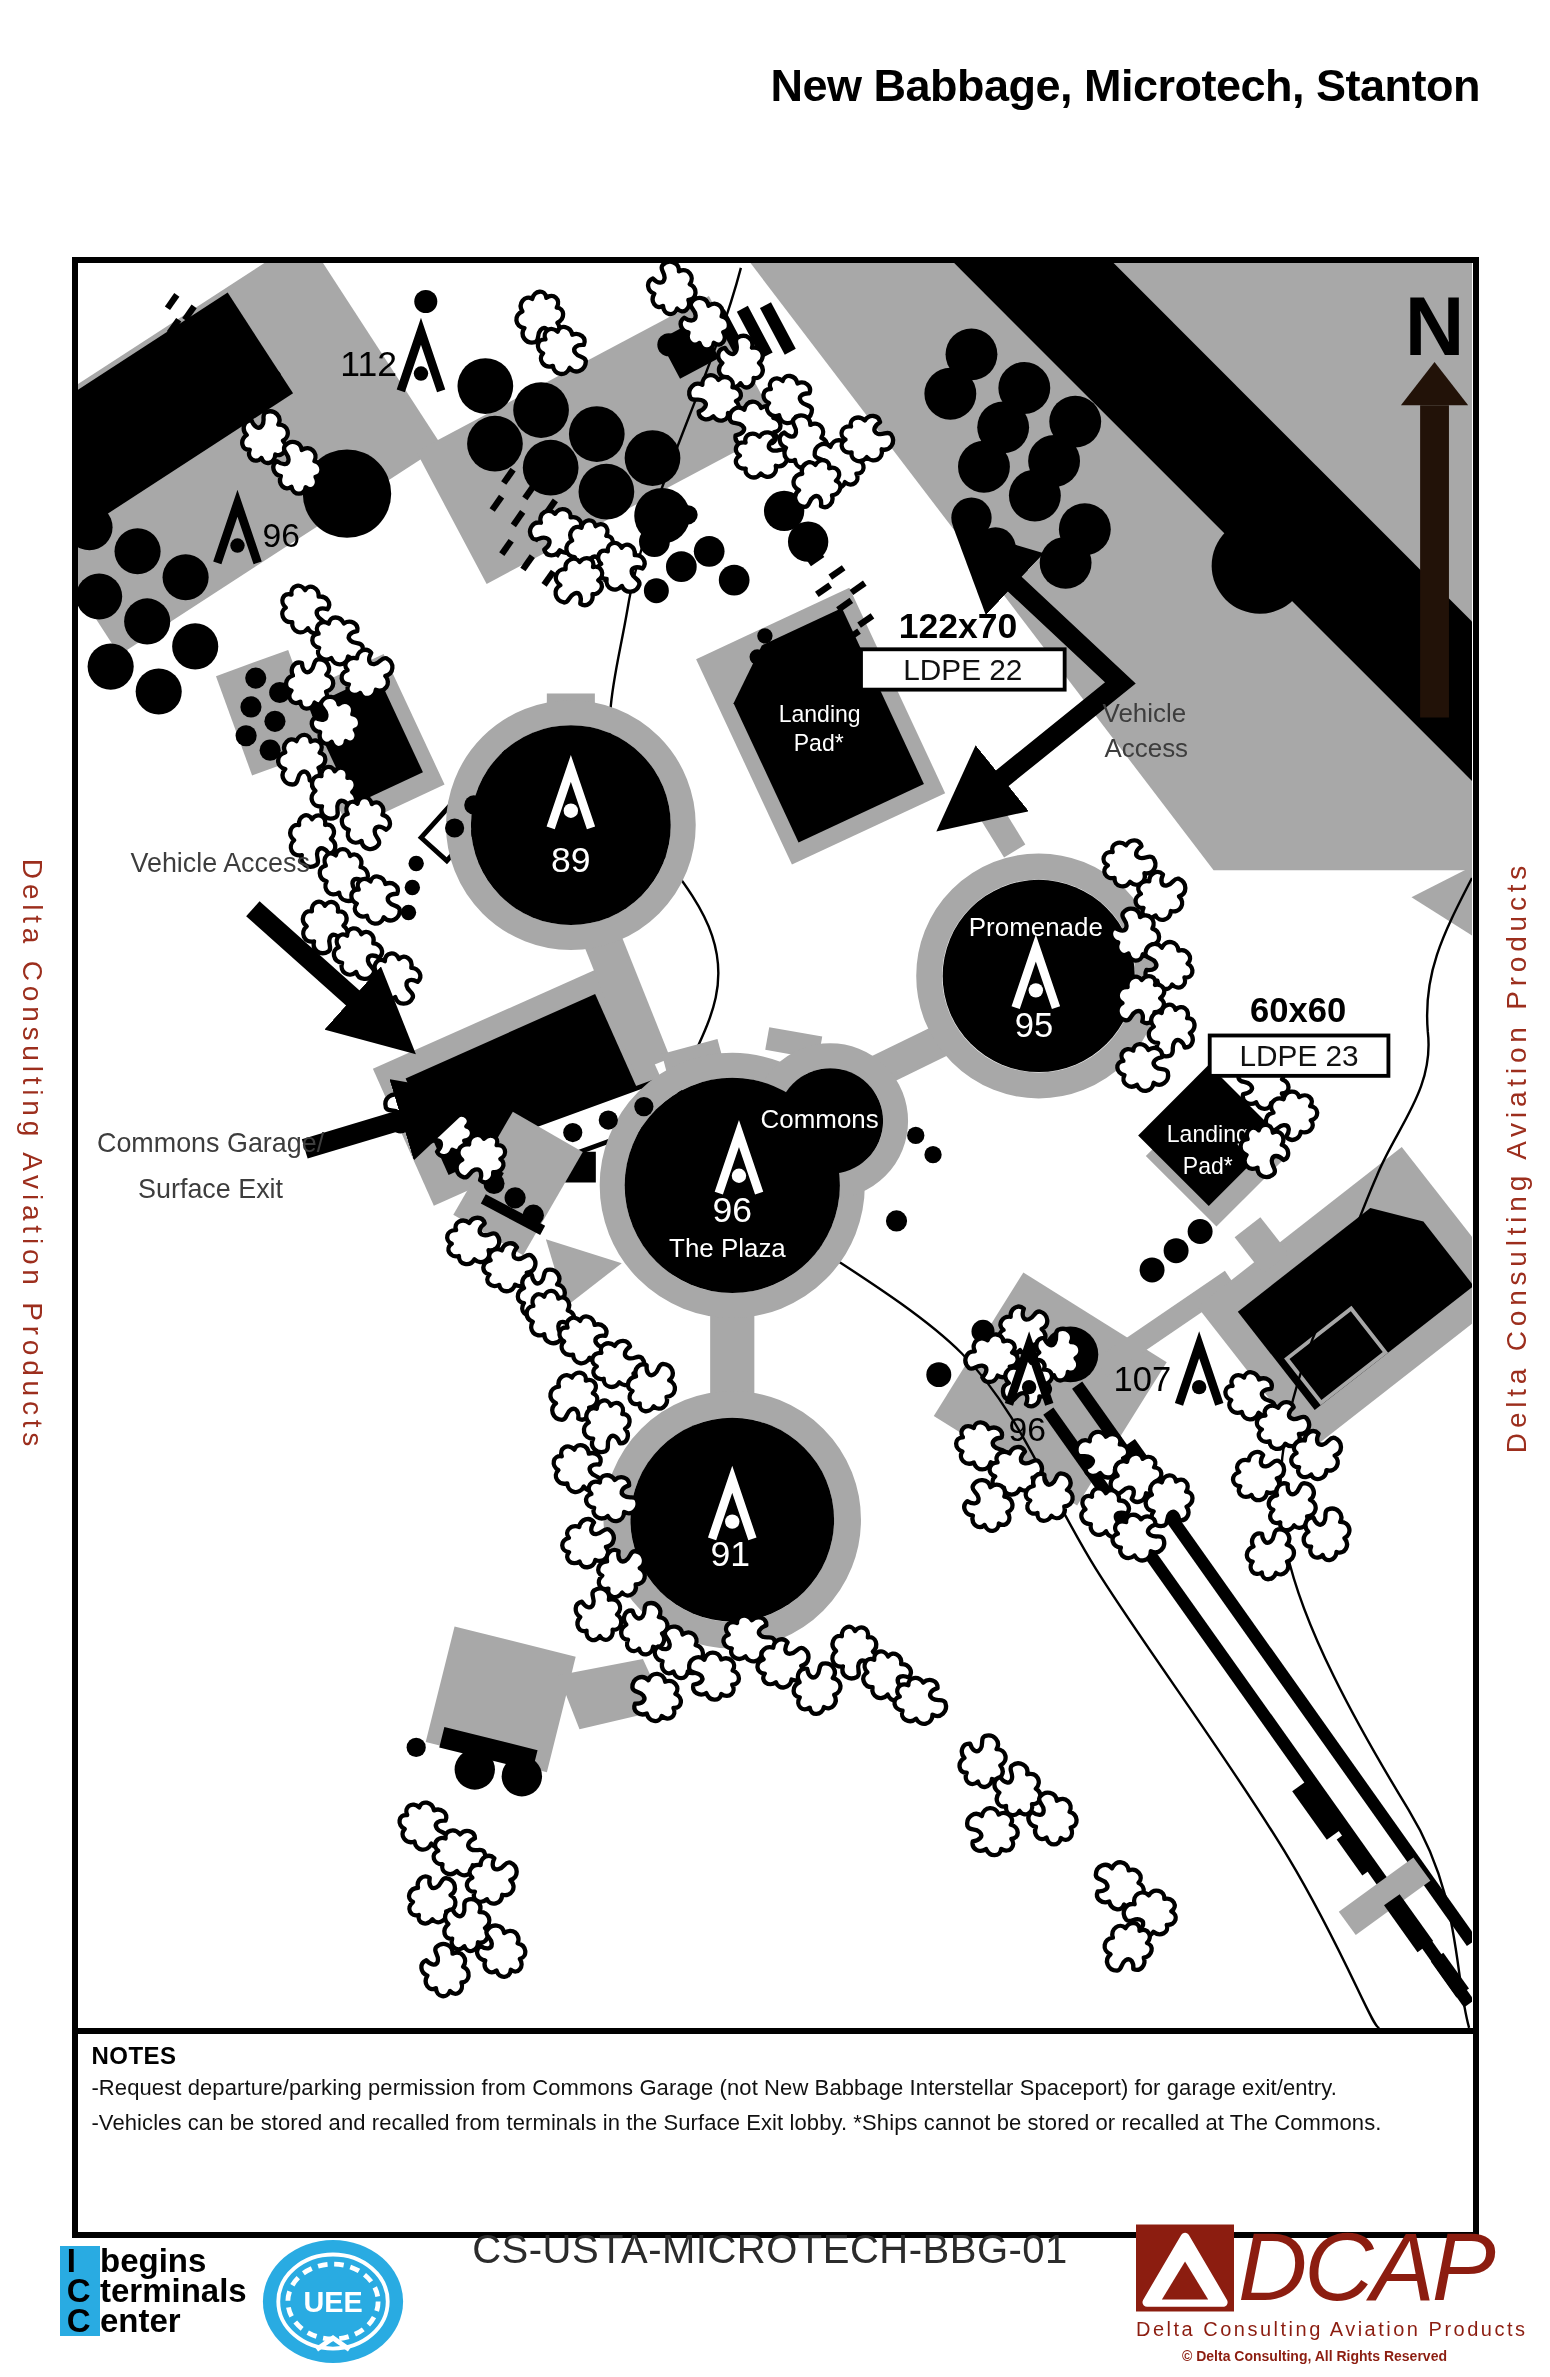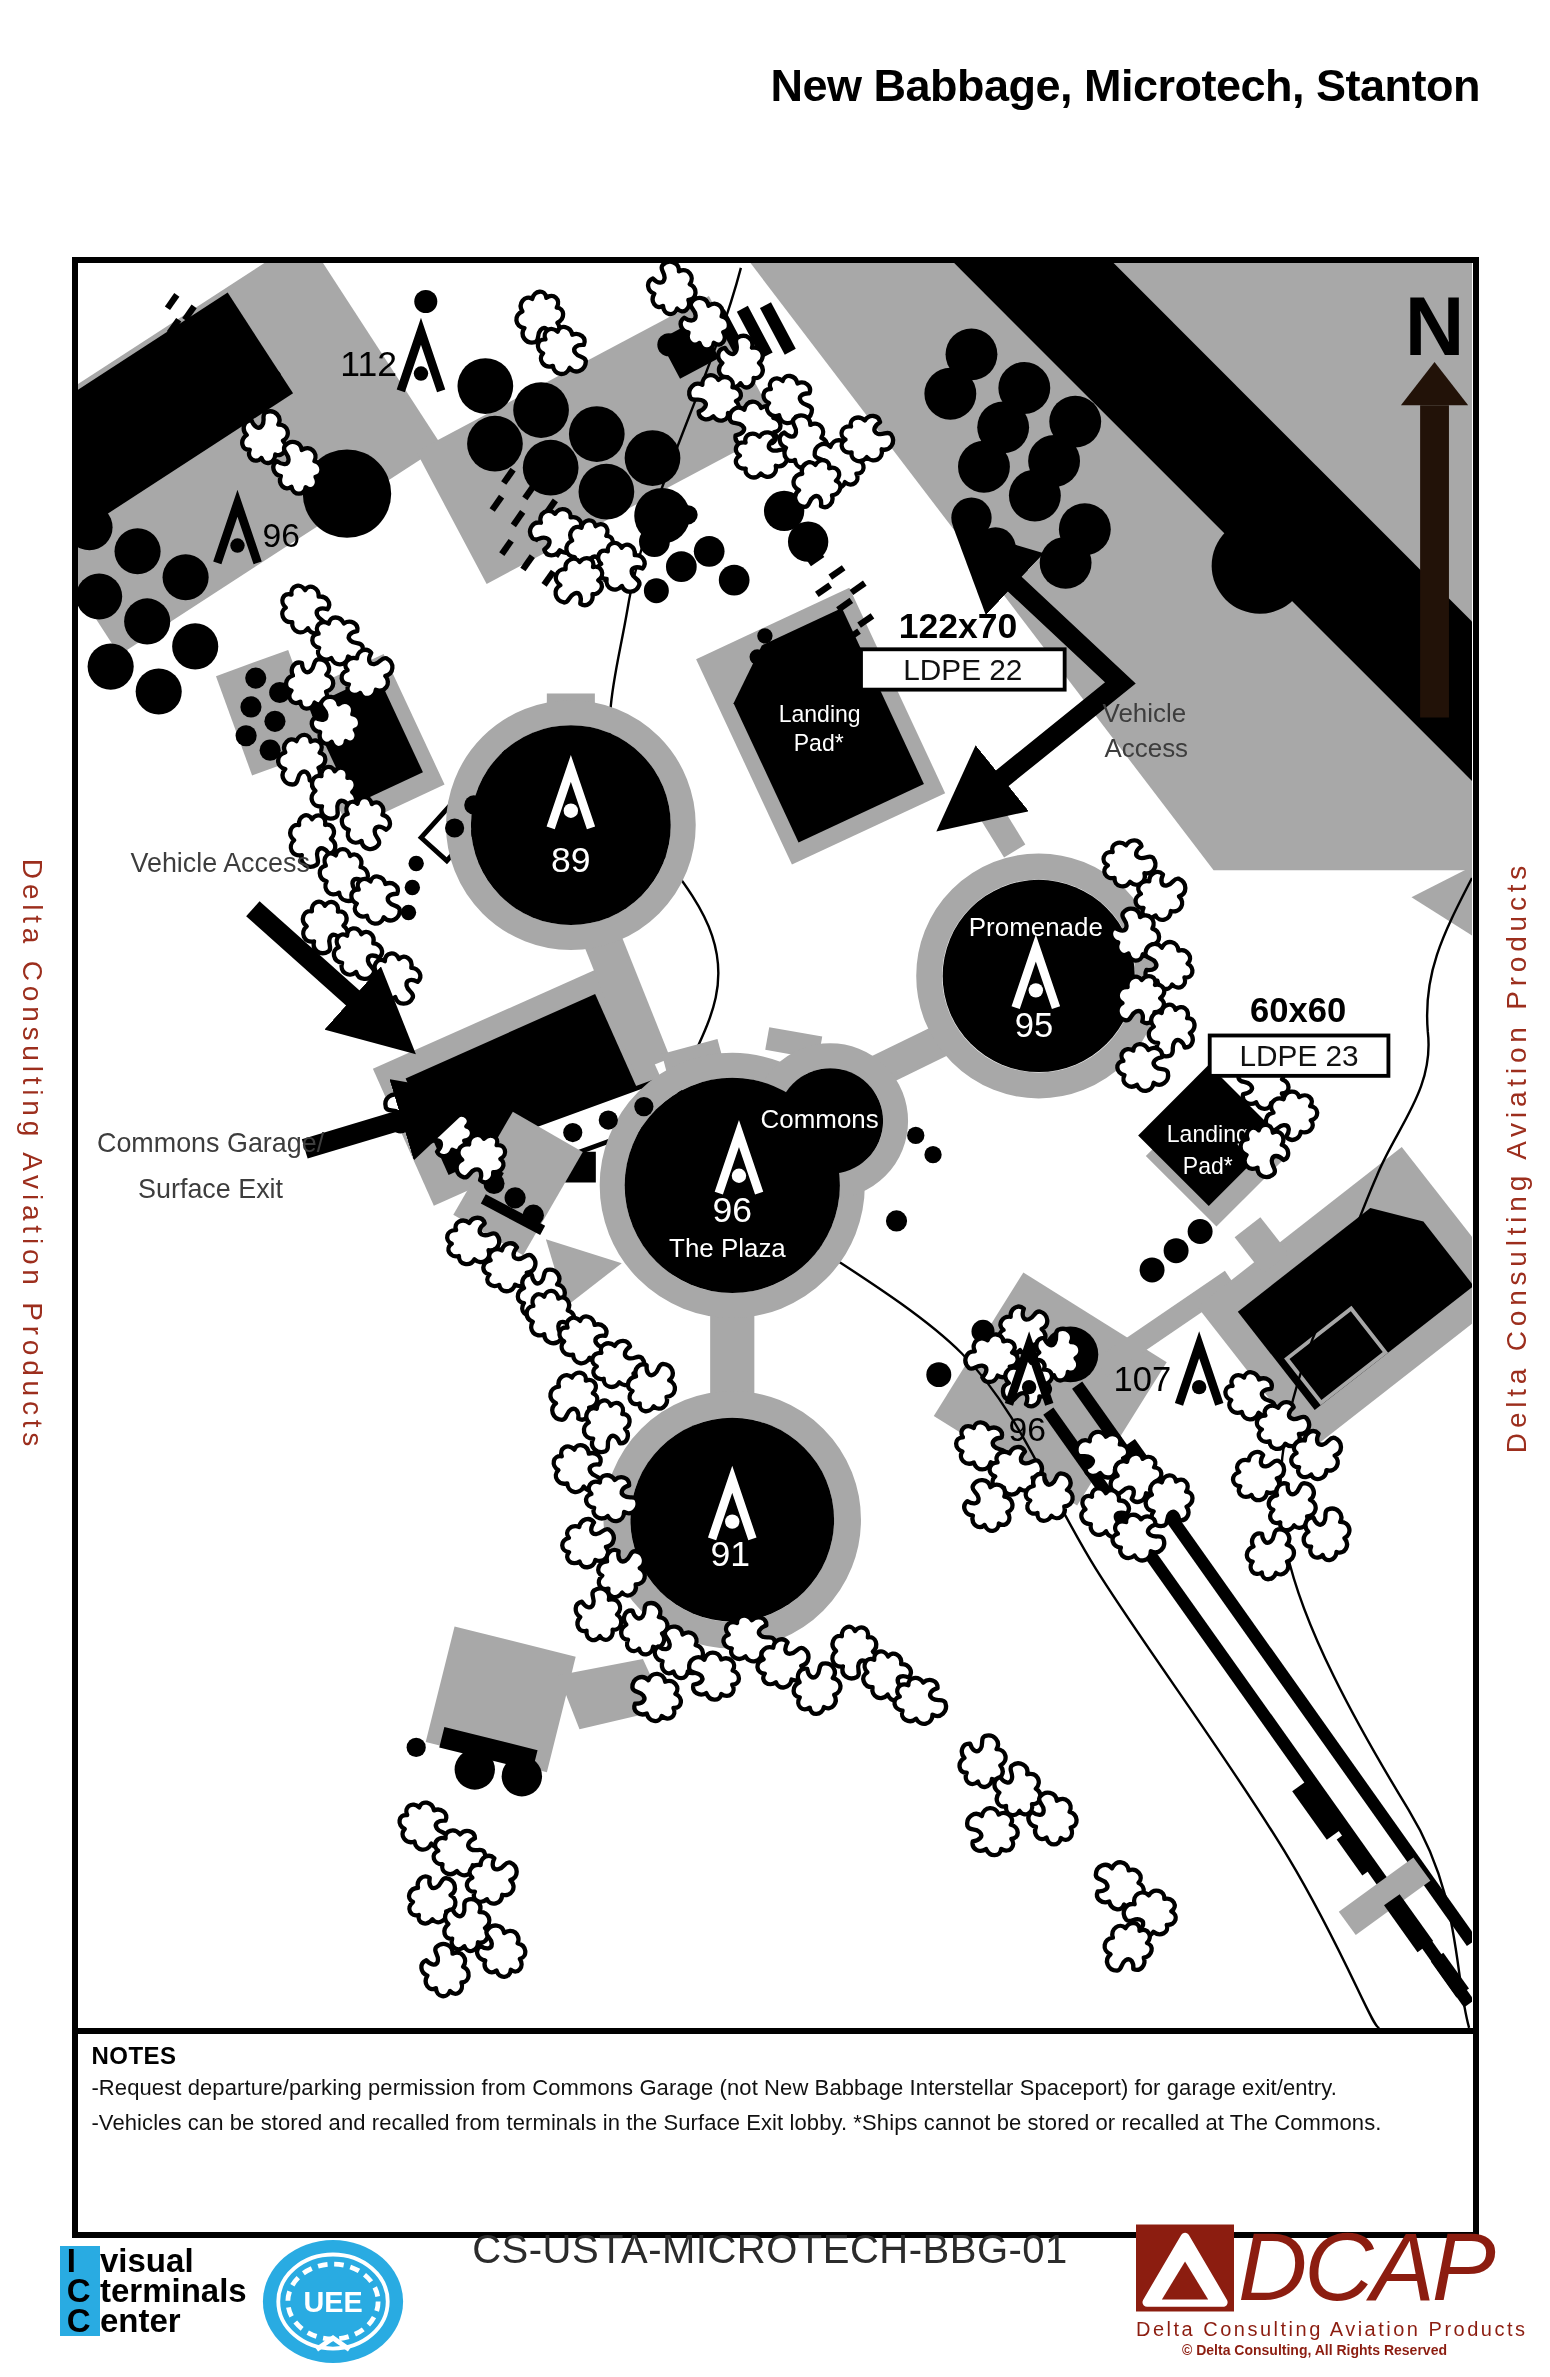--- a/index.html
+++ b/index.html
@@ -54,21 +54,21 @@
   .icc-initial{display:inline-block;width:40px;background:var(--icc-cyan);padding-left:6.7px;}
   .uee-seal{position:absolute;left:261px;top:2238px;}
   .doc-code{
     position:absolute;left:770px;top:2227px;transform:translateX(-50%);
     font-size:40px;color:#2b2b2b;letter-spacing:0.5px;white-space:nowrap;
   }
   .dcap{position:absolute;left:1136px;top:2223px;width:357px;}
   .dcap-row{display:flex;align-items:flex-start;font-style:italic;}
   .dcap-acronym{font-size:96px;line-height:88px;color:var(--dcap-red);letter-spacing:-2.9px;margin-left:3.8px;}
   .dcap-name{font-size:20px;letter-spacing:2.5px;color:var(--dcap-red);text-align:center;margin-top:4.8px;white-space:nowrap;}
-  .dcap-copy{font-size:14px;font-weight:bold;color:var(--dcap-red);text-align:center;margin-top:1px;}
+  .dcap-copy{font-size:14px;font-weight:bold;color:var(--dcap-red);text-align:center;margin-top:7px;}
 </style>
 </head>
 <body>
 
 <div class="header">
   <div class="subtitle">New Babbage, Microtech, Stanton</div>
 </div>
 
 <div class="vside left">Delta Consulting Aviation Products</div>
 <div class="vside right">Delta Consulting Aviation Products</div>
@@ -527,21 +527,21 @@
   </svg>
 
   <div class="notes">
     <div class="notes-heading">NOTES</div>
     <div class="notes-line">-Request departure/parking permission from Commons Garage (not New Babbage Interstellar Spaceport) for garage exit/entry.</div>
     <div class="notes-line">-Vehicles can be stored and recalled from terminals in the Surface Exit lobby.  *Ships cannot be stored or recalled at The Commons.</div>
   </div>
 </div>
 
 <div class="icc">
-  <div class="icc-line"><span class="icc-initial">I</span><span>visual</span></div>
+  <div class="icc-line"><span class="icc-initial">I</span><span>begins</span></div>
   <div class="icc-line"><span class="icc-initial">C</span><span>terminals</span></div>
   <div class="icc-line"><span class="icc-initial">C</span><span>enter</span></div>
 </div>
 
 <svg class="uee-seal" width="144" height="129" viewBox="0 0 150 134">
   <ellipse cx="75" cy="66" rx="73" ry="64" fill="var(--icc-cyan)"></ellipse>
   <ellipse cx="75" cy="66" rx="57" ry="49" fill="none" stroke="#fff" stroke-width="4"></ellipse>
   <ellipse cx="75" cy="66" rx="47" ry="39" fill="none" stroke="#fff" stroke-width="5" stroke-dasharray="10 7"></ellipse>
   <path d="M 58,116 L 75,104 L 92,116" stroke="#fff" stroke-width="5" fill="none"></path>
   <text x="75" y="77" fill="#fff" font-size="30" font-weight="bold" text-anchor="middle" font-family="Liberation Sans, sans-serif">UEE</text>

